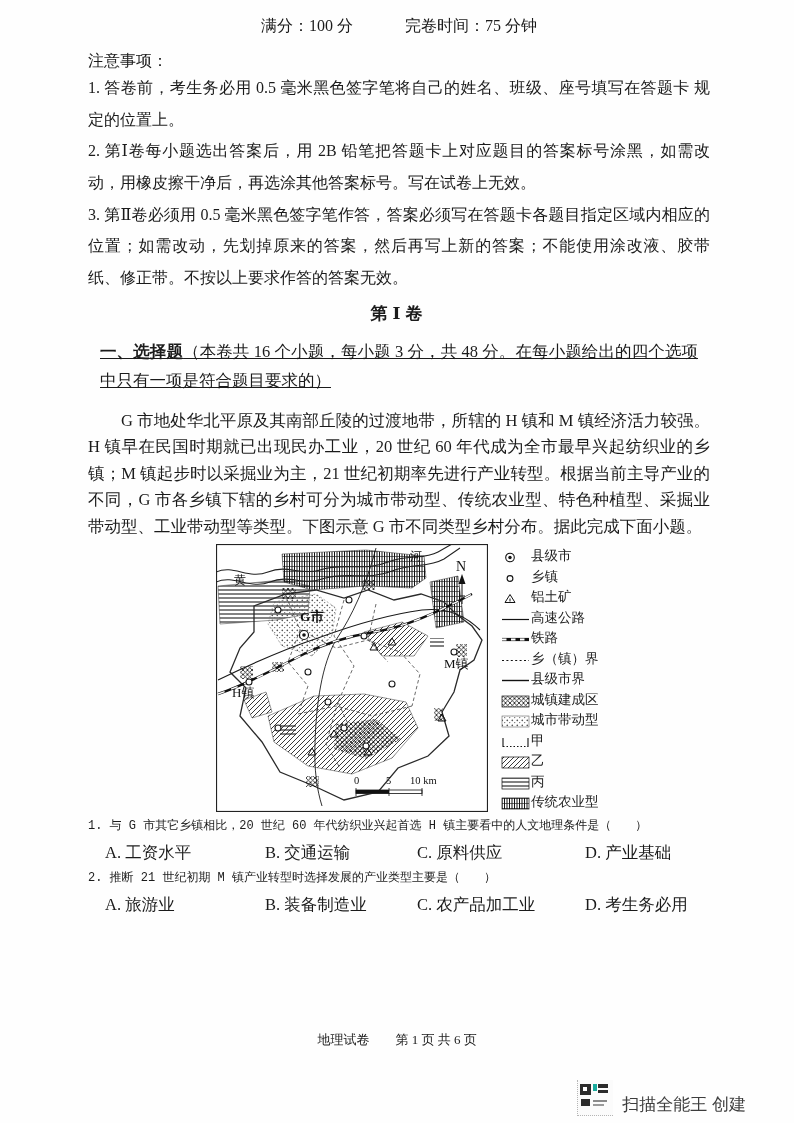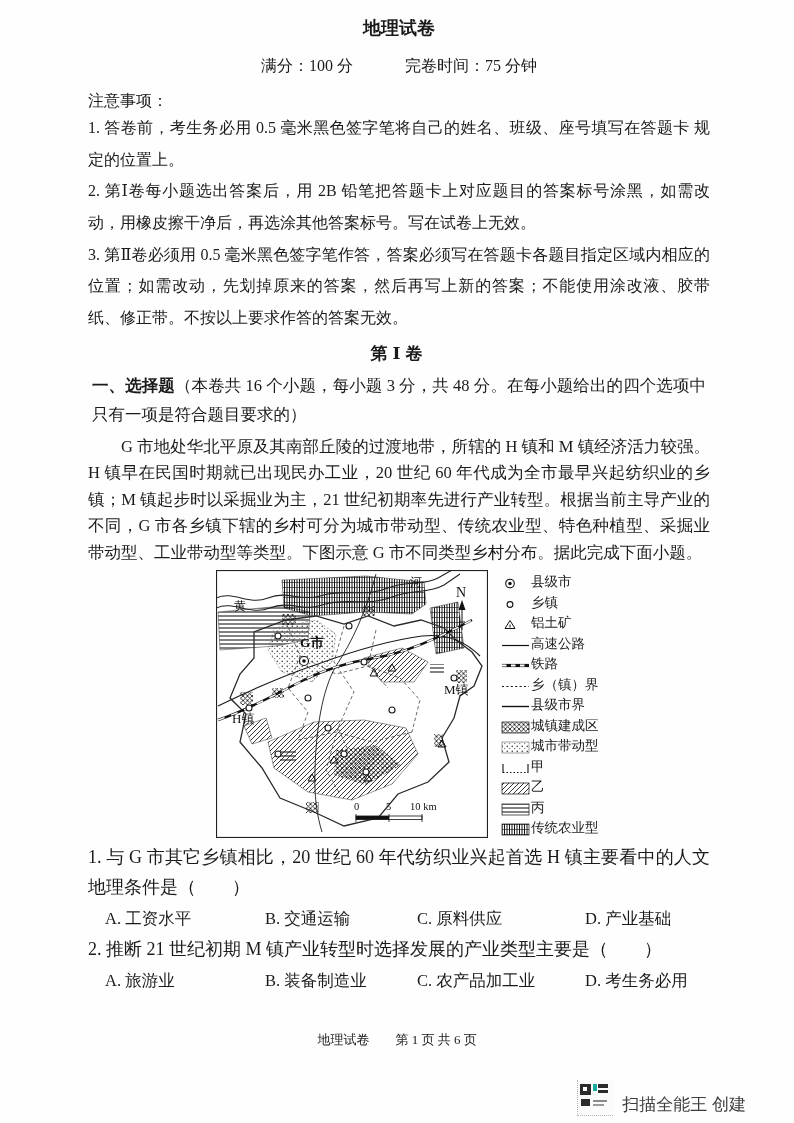--- a/index.html
+++ b/index.html
@@ -8,47 +8,46 @@
     margin:0 auto;color:#1b1b1b;
     font-family:"Liberation Serif","DejaVu Serif",serif;
   }
   .content{padding:16px 84px 0 88px;}
   .title{font-size:20px;font-weight:bold;text-align:center;margin:2px 0 3px;letter-spacing:.5px;}
   .subtitle{font-size:18px;font-weight:bold;text-align:center;margin:0 0 16px;}
   .meta{display:flex;justify-content:center;gap:52px;font-size:16px;margin:0 0 14px;}
   .notice-header{font-size:16px;margin:2px 0 0;}
   .notice{font-size:16px;line-height:1.98;margin:0;text-align:justify;}
   .part-header{font-size:17px;font-weight:bold;text-align:center;margin:8px 0 6px;letter-spacing:5px;}
-  .section{font-size:16.5px;line-height:1.8;text-align:justify;margin:4px;}
+  .section{font-size:16.5px;line-height:1.8;text-align:justify;margin:12px;text-decoration:underline;}
   .section .bold{font-weight:bold;}
   .passage{font-size:16.5px;line-height:1.6;text-align:justify;text-indent:2em;margin:3px 0 4px;}
   .figure{display:flex;justify-content:flex-start;gap:13px;margin:2px 0 4px;padding-left:128px;}
   .map-box{flex:0 0 auto;}
   .legend{display:flex;flex-direction:column;justify-content:space-between;padding:1px 0;font-size:13.5px;}
   .legend-row{display:flex;align-items:flex-end;height:20px;white-space:nowrap;}
   .legend-row svg{flex:0 0 auto;}
-  .qstem{font-size:18px;line-height:1.66;margin:5px 0 0;text-align:justify;}
+  .qstem{font-size:12px;line-height:1.66;margin:5px 0 0;text-align:justify;font-family:Liberation Mono, monospace;}
   .options{display:flex;font-size:16.5px;padding-left:17px;margin:5px 0 3px;}
   .options .o1{width:160px;}
   .options .o2{width:152px;}
   .options .o3{width:168px;}
   .options .o4{width:auto;}
   .footer{position:absolute;left:0;right:0;top:1031px;text-align:center;font-size:13px;color:#222;}
   .watermark{position:absolute;right:48px;top:1080px;display:flex;align-items:flex-end;gap:9px;
     font-family:"Liberation Sans","DejaVu Sans",sans-serif;font-size:17px;color:#3d3d3d;}
   .wm-icon{width:36px;height:36px;border-left:1px dotted #b5b5b5;border-bottom:1px dotted #b5b5b5;
     box-sizing:border-box;position:relative;background:#fbfbfb;}
 </style>
 </head>
 <body>
 
 <div class="page">
   <div class="content">
 
-    <div class="subtitle">地理试卷</div>
 
     <div class="meta">
       <span>满分：100 分</span>
       <span>完卷时间：75 分钟</span>
     </div>
 
     <div class="notice-header">注意事项：</div>
     <p class="notice">1. 答卷前，考生务必用 0.5 毫米黑色签字笔将自己的姓名、班级、座号填写在答题卡 规定的位置上。</p>
     <p class="notice">2. 第Ⅰ卷每小题选出答案后，用 2B 铅笔把答题卡上对应题目的答案标号涂黑，如需改动，用橡皮擦干净后，再选涂其他答案标号。写在试卷上无效。</p>
     <p class="notice">3. 第Ⅱ卷必须用 0.5 毫米黑色签字笔作答，答案必须写在答题卡各题目指定区域内相应的位置；如需改动，先划掉原来的答案，然后再写上新的答案；不能使用涂改液、胶带纸、修正带。不按以上要求作答的答案无效。</p>

